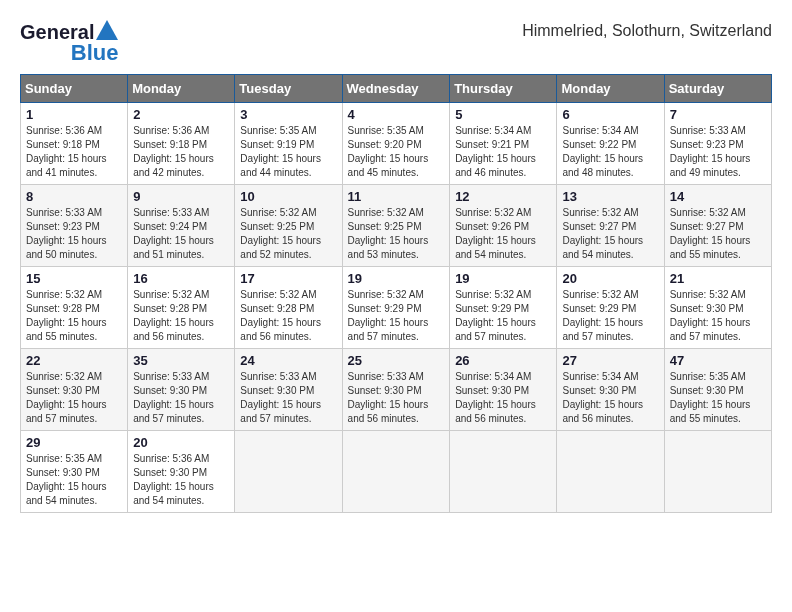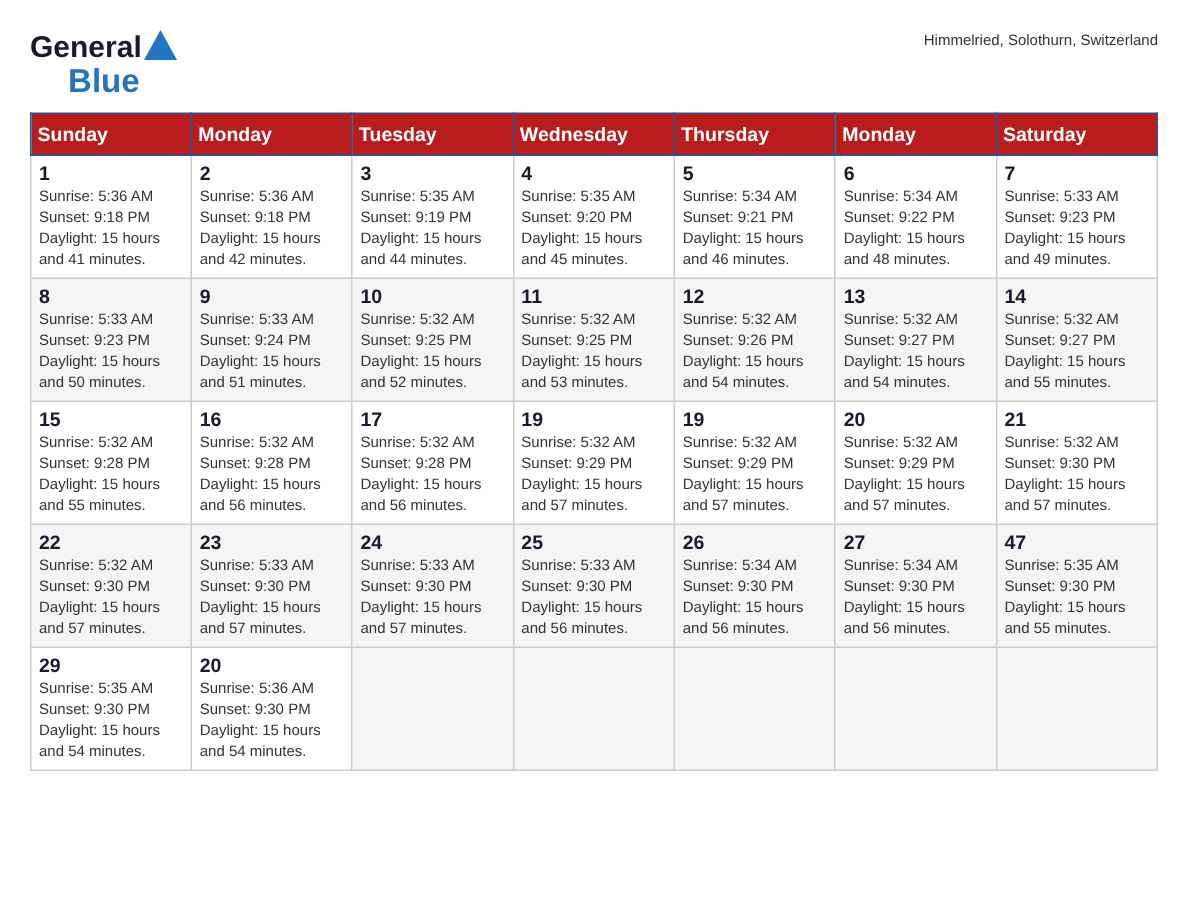--- a/index.html
+++ b/index.html
@@ -12,42 +12,42 @@
     }
     .header-area {
       display: flex;
       justify-content: space-between;
       align-items: flex-start;
       margin-bottom: 8px;
     }
     .logo {
       display: flex;
       flex-direction: column;
-      align-items: center;
+      align-items: flex-end;
     }
     .title-area {
       text-align: right;
     }
     .month-title {
       font-size: 36px;
       font-weight: bold;
       color: #1a1a2e;
     }
     .location-title {
-      font-size: 10px;
+      font-size: 16px;
       color: #333;
       margin-top: 2px;
     }
     .calendar {
       width: 100%;
       border-collapse: collapse;
       border: 1px solid #ccc;
     }
     .calendar th {
-      background-color: #b91c1c;
+      background-color: #737373;
       color: #fff;
       font-size: 13px;
       font-weight: bold;
       padding: 6px 4px;
       text-align: left;
       border: 1px solid #1a5a9a;
     }
     .calendar td {
       vertical-align: top;
       padding: 4px 5px;
@@ -217,21 +217,21 @@
         <div class="day-info">Sunrise: 5:32 AM<br>Sunset: 9:30 PM<br>Daylight: 15 hours and 57 minutes.</div>
       </td>
     </tr>
 
     <tr>
       <td>
         <span class="day-number">22</span>
         <div class="day-info">Sunrise: 5:32 AM<br>Sunset: 9:30 PM<br>Daylight: 15 hours and 57 minutes.</div>
       </td>
       <td>
-        <span class="day-number">23</span>
+        <span class="day-number">35</span>
         <div class="day-info">Sunrise: 5:33 AM<br>Sunset: 9:30 PM<br>Daylight: 15 hours and 57 minutes.</div>
       </td>
       <td>
         <span class="day-number">24</span>
         <div class="day-info">Sunrise: 5:33 AM<br>Sunset: 9:30 PM<br>Daylight: 15 hours and 57 minutes.</div>
       </td>
       <td>
         <span class="day-number">25</span>
         <div class="day-info">Sunrise: 5:33 AM<br>Sunset: 9:30 PM<br>Daylight: 15 hours and 56 minutes.</div>
       </td>

